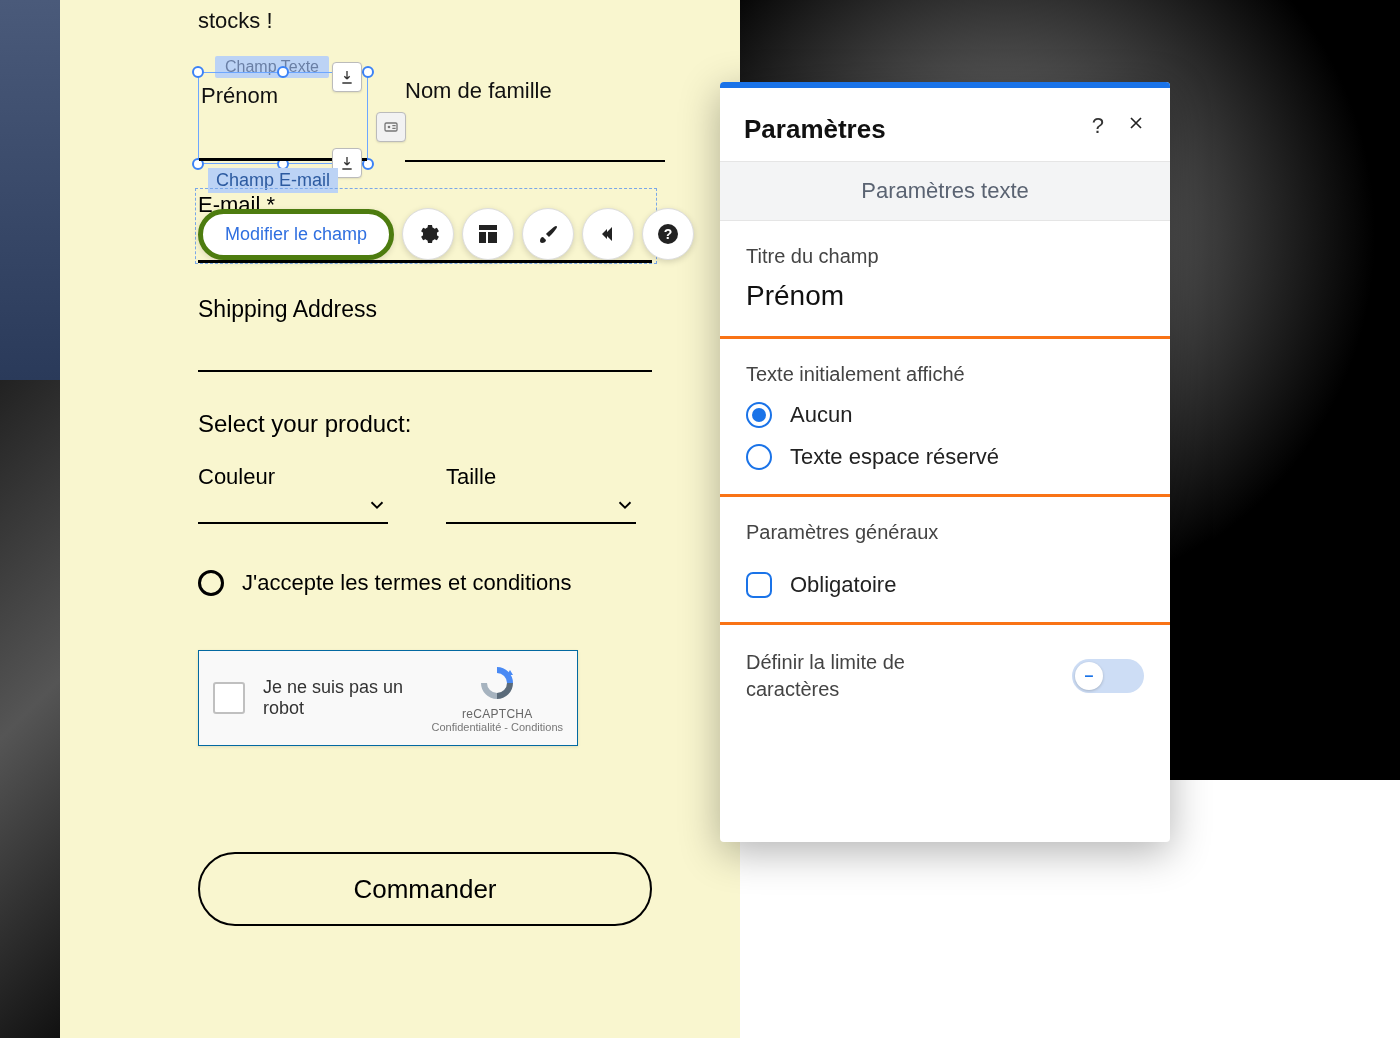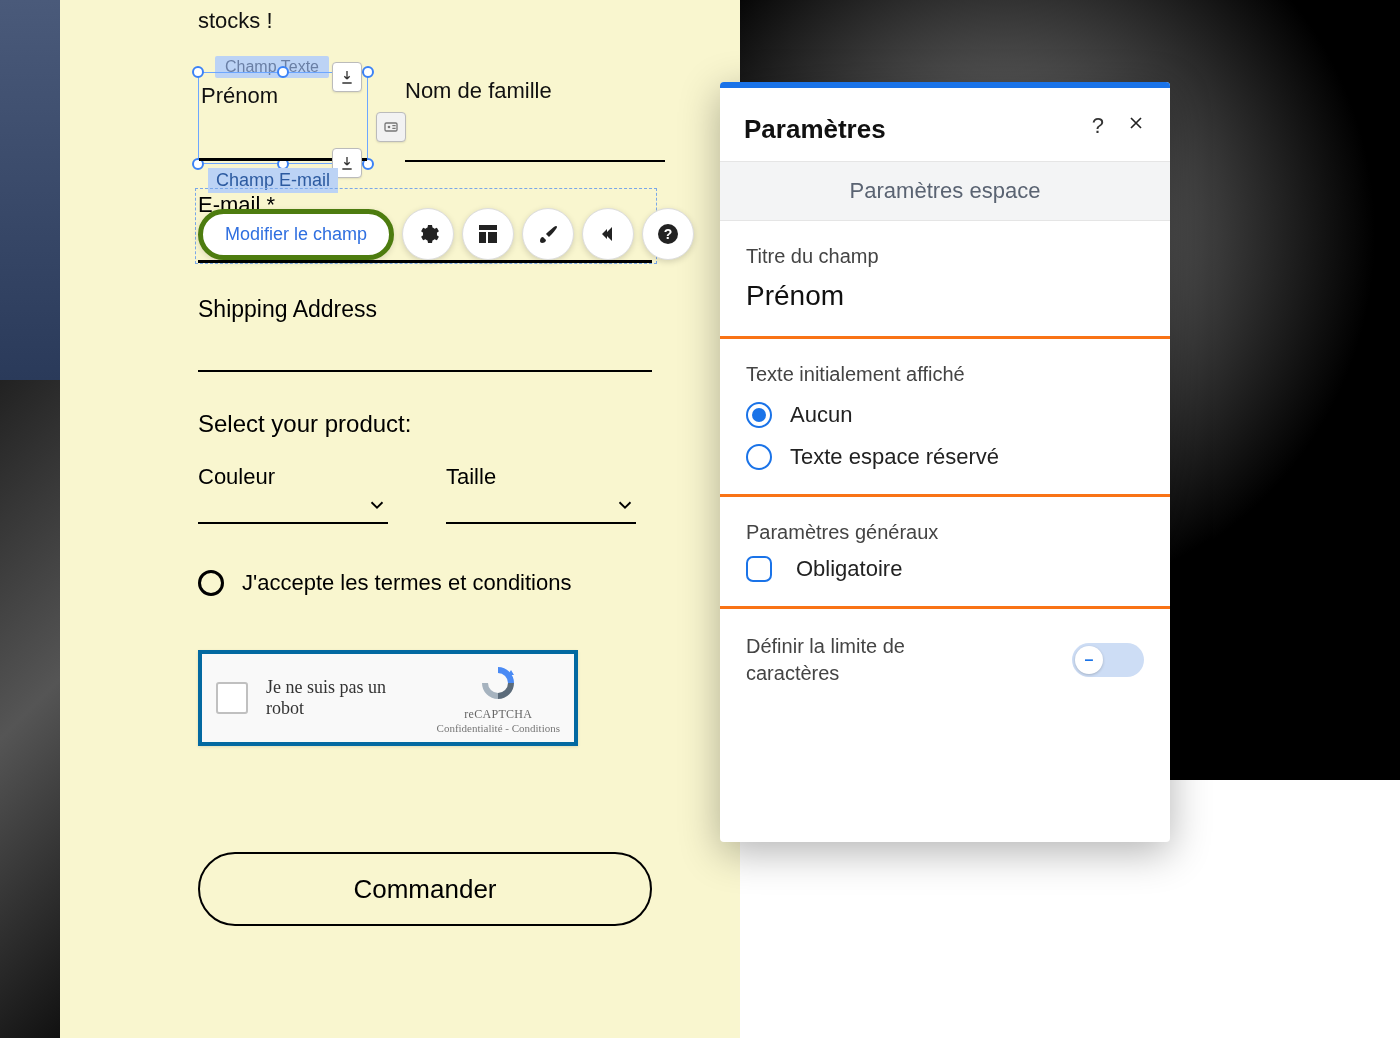--- a/index.html
+++ b/index.html
@@ -121,22 +121,22 @@
 
   .terms-wrap { position:absolute; left:138px; top:570px; display:flex; align-items:center; gap:18px;}
   .terms-circle {
     width:26px; height:26px; border:3px solid #000; border-radius:50%;
   }
   .terms-text { font-size:22px; font-weight:300; }
 
   .recaptcha {
     position:absolute; left:138px; top:650px;
     width:380px; height:96px; background:#f9f9f9;
-    border:4px solid #0369a1; box-shadow:0 1px 3px rgba(0,0,0,.1);
-    display:flex; align-items:center; padding:0 14px; gap:18px;font-family:Liberation Serif, serif;
+    border:1px solid #0369a1; box-shadow:0 1px 3px rgba(0,0,0,.1);
+    display:flex; align-items:center; padding:0 14px; gap:18px;
   }
   .recaptcha .chk {
     width:32px; height:32px; border:2px solid #c0c0c0; border-radius:3px;
     background:#fff;
   }
   .recaptcha .rc-text { font-size:18px; color:#333; flex:1;}
   .recaptcha .rc-right { text-align:center; font-size:11px; color:#777;}
   .recaptcha .rc-right .brand { font-size:12px; color:#666; letter-spacing:.3px;}
   .rc-logo { width:40px; height:40px; margin:0 auto 2px; }
 
@@ -180,21 +180,21 @@
   .radio-row { display:flex; align-items:center; gap:18px; margin-top:16px; cursor:pointer;}
   .radio-outer {
     width:26px; height:26px; border:2px solid #1a73e8; border-radius:50%;
     display:flex; align-items:center; justify-content:center;
   }
   .radio-outer.checked::after {
     content:''; width:14px; height:14px; background:#1a73e8; border-radius:50%;
   }
   .radio-text { font-size:22px; color:#222;}
 
-  .check-row { display:flex; align-items:center; gap:24px; margin-top:12px; cursor:pointer;}
+  .check-row { display:flex; align-items:center; gap:18px; margin-top:28px; cursor:pointer;}
   .check-box {
     width:26px; height:26px; border:2px solid #1a73e8; border-radius:7px;
   }
 
   .toggle-row {
     display:flex; align-items:center; justify-content:space-between;
     padding:24px 26px;
   }
   .toggle-label { font-size:20px; color:#444; max-width:230px; line-height:1.35;}
   .toggle {
@@ -348,21 +348,21 @@
     <div class="panel-title">Paramètres</div>
     <div class="panel-head-right">
       <span>?</span>
       <span class="close-x">
         <svg viewBox="0 0 24 24" stroke="#222" stroke-width="2">
             <path d="M6 6l12 12M18 6L6 18"></path>
           </svg>
       </span>
     </div>
   </div>
-  <div class="panel-subhead">Paramètres espace</div>
+  <div class="panel-subhead">Paramètres texte</div>
 
   <div class="panel-section">
     <div class="sec-label">Titre du champ</div>
     <div class="sec-value">Prénom</div>
   </div>
 
   <div class="panel-section">
     <div class="sec-label">Texte initialement affiché</div>
     <div class="radio-row">
       <div class="radio-outer checked"></div>

